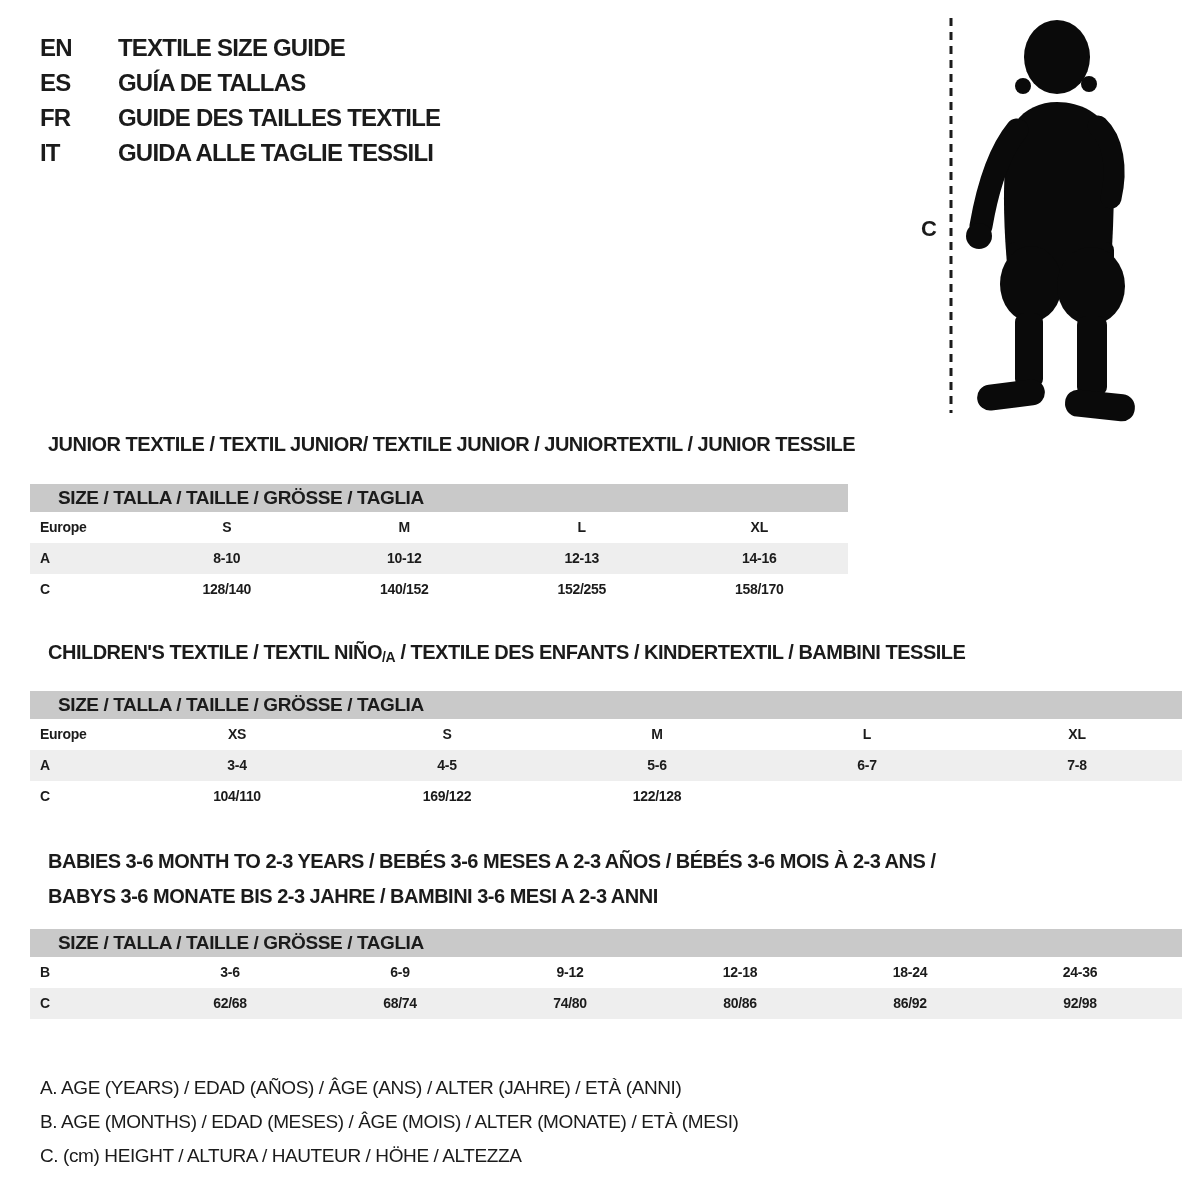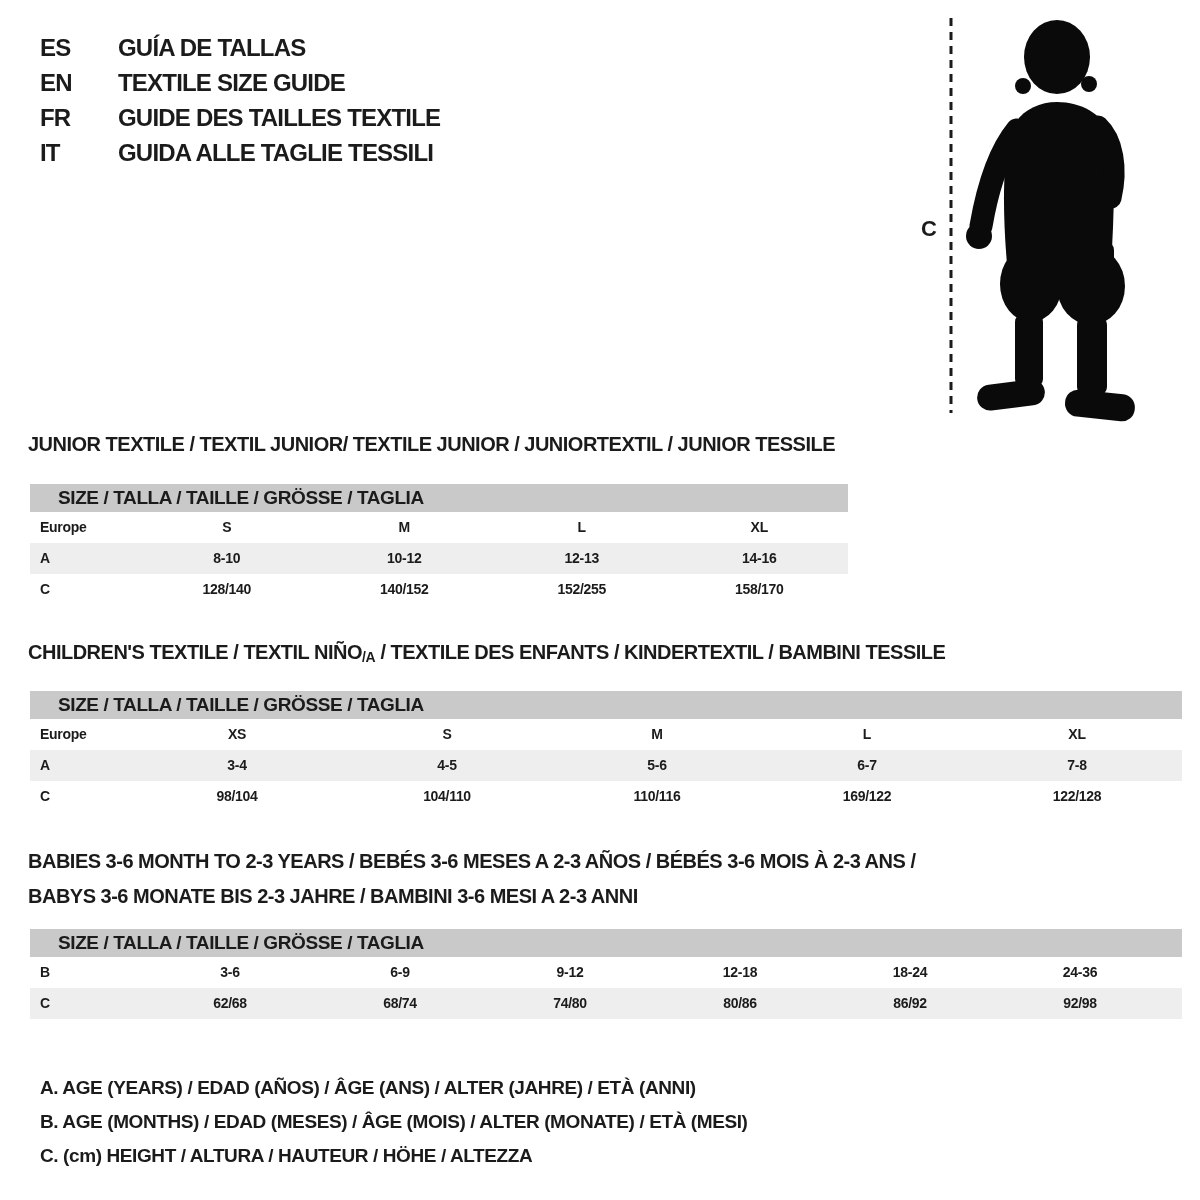--- a/index.html
+++ b/index.html
@@ -9,53 +9,53 @@
     -webkit-font-smoothing:antialiased;
   }
   
   .lang-block{position:absolute;left:40px;top:30px;}
   .lang-row{display:grid;grid-template-columns:78px auto;height:35px;line-height:35px;}
   .lang-code,.lang-title{font-weight:700;font-size:24px;letter-spacing:-0.8px;white-space:nowrap;}
   
   .figure{position:absolute;left:900px;top:14px;}
   .c-label{font:700 22px "Liberation Sans",sans-serif;fill:#1b1b1b;}
   
-  .section-title{position:absolute;left:28px;font-weight:700;font-size:20px;letter-spacing:-0.5px;white-space:nowrap;line-height:24px;}
+  .section-title{position:absolute;left:48px;font-weight:700;font-size:20px;letter-spacing:-0.5px;white-space:nowrap;line-height:24px;}
   .sub{font-size:14px;vertical-align:-3px;letter-spacing:-0.3px;}
   
   .size-table{position:absolute;left:30px;}
   .t-junior{top:484px;width:818px;}
   .t-children{top:691px;width:1152px;}
   .t-babies{top:929px;width:1152px;}
   .size-bar{height:28px;line-height:28px;background:#c9c9c9;padding-left:28px;
             font-weight:700;font-size:19px;letter-spacing:-0.4px;}
   .trow{display:grid;height:31px;line-height:31px;font-weight:700;font-size:14px;letter-spacing:-0.3px;}
   .trow .cell{text-align:center;white-space:nowrap;}
   .trow .cell.label{text-align:left;padding-left:10px;}
   .shaded{background:#eeeeee;}
   .cols-j{grid-template-columns:108px repeat(4,1fr);}
   .cols-c{grid-template-columns:102px repeat(5,1fr);}
   .cols-b{grid-template-columns:115px repeat(6,170px);}
   
   .legend{position:absolute;left:40px;top:1071px;}
-  .legend-line{height:34px;line-height:34px;font-weight:700;font-size:19px;letter-spacing:-0.4px;white-space:nowrap;}
+  .legend-line{height:34px;line-height:34px;font-weight:400;font-size:19px;letter-spacing:-0.4px;white-space:nowrap;}
 </style>
 </head>
 <body>
 
 <div class="page">
 
   <div class="lang-block">
     <div class="lang-row">
+      <span class="lang-code">EN</span>
+      <span class="lang-title">TEXTILE SIZE GUIDE</span>
+    </div>
+    <div class="lang-row">
       <span class="lang-code">ES</span>
       <span class="lang-title">GUÍA DE TALLAS</span>
-    </div>
-    <div class="lang-row">
-      <span class="lang-code">EN</span>
-      <span class="lang-title">TEXTILE SIZE GUIDE</span>
     </div>
     <div class="lang-row">
       <span class="lang-code">FR</span>
       <span class="lang-title">GUIDE DES TAILLES TEXTILE</span>
     </div>
     <div class="lang-row">
       <span class="lang-code">IT</span>
       <span class="lang-title">GUIDA ALLE TAGLIE TESSILI</span>
     </div>
   </div>
@@ -129,23 +129,21 @@
     <div class="trow cols-c shaded">
       <div class="cell label">A</div>
       <div class="cell">3-4</div>
       <div class="cell">4-5</div>
       <div class="cell">5-6</div>
       <div class="cell">6-7</div>
       <div class="cell">7-8</div>
     </div>
     <div class="trow cols-c">
       <div class="cell label">C</div>
-      <div class="cell">98/104</div>
       <div class="cell">104/110</div>
-      <div class="cell">110/116</div>
       <div class="cell">169/122</div>
       <div class="cell">122/128</div>
     </div>
   </section>
 
   <div class="section-title" style="top:849px;">BABIES 3-6 MONTH TO 2-3 YEARS / BEBÉS 3-6 MESES A 2-3 AÑOS / BÉBÉS 3-6 MOIS À 2-3 ANS /</div>
   <div class="section-title" style="top:884px;">BABYS 3-6 MONATE BIS 2-3 JAHRE / BAMBINI 3-6 MESI A 2-3 ANNI</div>
 
   <section class="size-table t-babies">
     <div class="size-bar">

